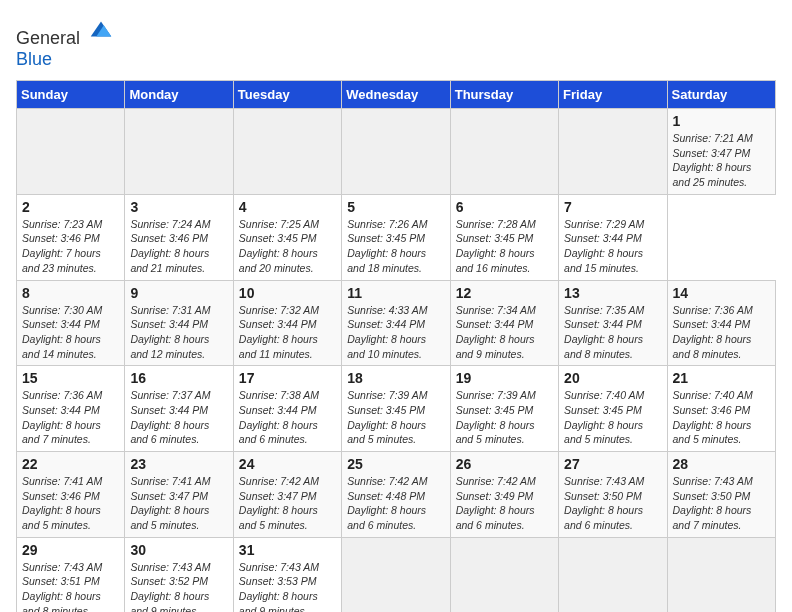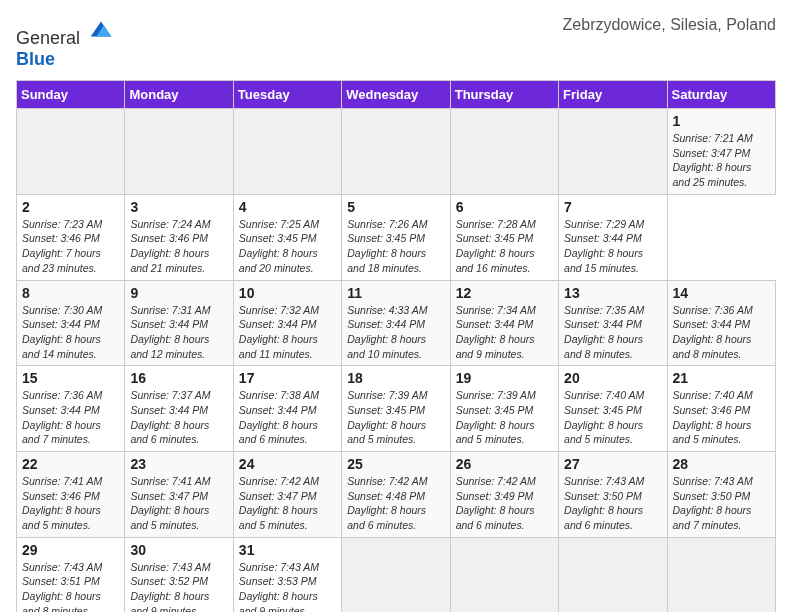--- a/index.html
+++ b/index.html
@@ -20,21 +20,21 @@
       display: flex;
       align-items: center;
     }
     .logo-text-general {
       font-size: 18px;
       font-weight: normal;
       color: #333;
     }
     .logo-text-blue {
       font-size: 18px;
-      font-weight: bold;
+      font-weight: normal;
       color: #1565c0;
     }
     .logo-icon {
       width: 28px;
       height: 28px;
       margin-left: 2px;
     }
     .title-section {
       text-align: right;
     }
@@ -46,21 +46,21 @@
     .location-title {
       font-size: 16px;
       color: #555;
     }
     .calendar {
       width: 100%;
       border-collapse: collapse;
       font-size: 11px;
     }
     .calendar thead tr th {
-      background-color: #6d28d9;
+      background-color: #1d4ed8;
       color: #fff;
       padding: 6px 4px;
       text-align: left;
       font-size: 13px;
       font-weight: bold;
       border: 1px solid #ccc;
     }
     .calendar tbody tr td {
       border: 1px solid #ccc;
       vertical-align: top;
@@ -101,21 +101,20 @@
       <span class="logo-text-general">General</span>
       <svg class="logo-icon" viewBox="0 0 30 30" xmlns="http://www.w3.org/2000/svg">
         <polygon points="4,22 15,6 26,22" fill="#1565c0"></polygon>
         <polygon points="10,22 18,10 26,22" fill="#42a5f5"></polygon>
       </svg>
       <br>
       <span class="logo-text-blue">Blue</span>
     </div>
   </div>
   <div class="title-section">
-    <div class="location-title">Zebrzydowice, Silesia, Poland</div>
   </div>
 </div>
 
 <table class="calendar">
   <thead>
     <tr>
     <th>Sunday</th>
         <th>Monday</th>
         <th>Tuesday</th>
         <th>Wednesday</th>

